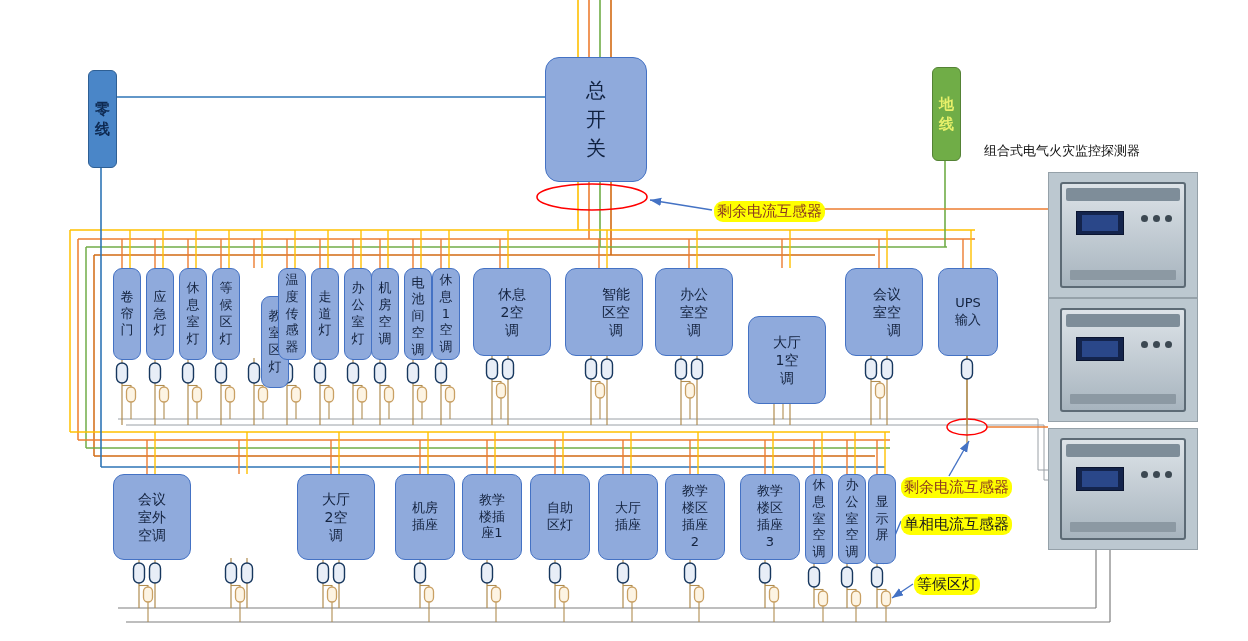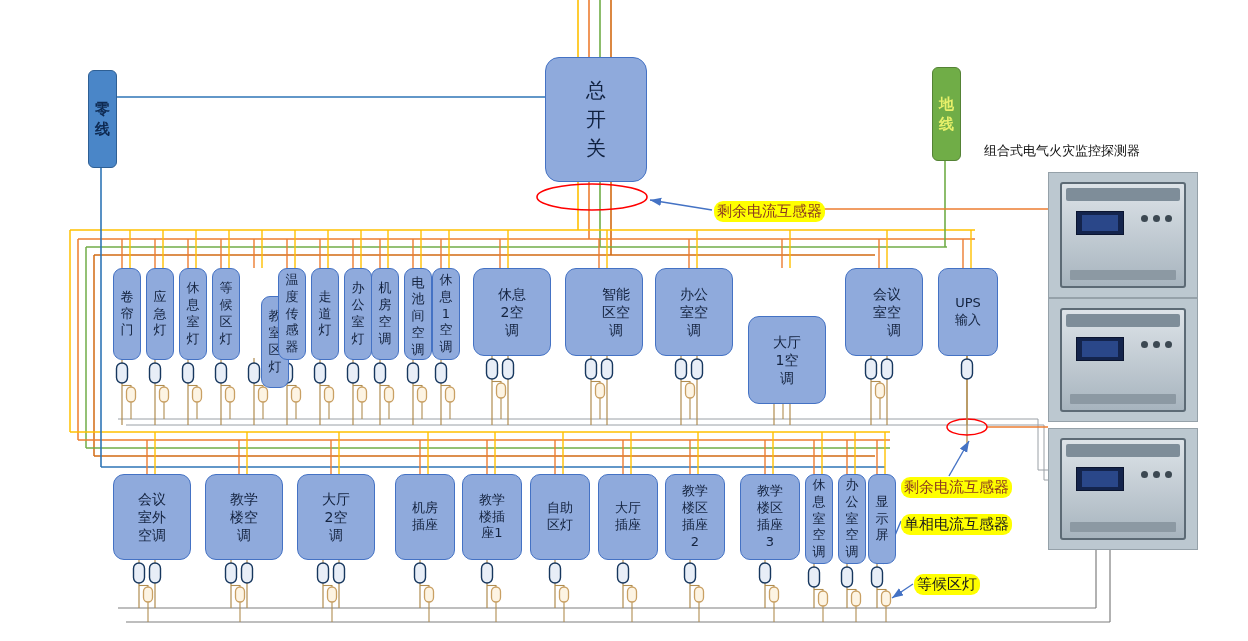--- a/index.html
+++ b/index.html
@@ -460,23 +460,20 @@
     </div>
     <div class="box t-wide" style="left: 845px; top: 268px; width: 76px; height: 86px; text-align: right;">
       <span style="width: 34px;">会议室空调</span>
     </div>
     <div class="box t-medium" style="left: 938px; top: 268px; width: 58px; height: 86px;">
       <span style="width: 30px;">UPS输入</span>
     </div>
     <div class="box t-wide" style="left: 113px; top: 474px; width: 76px; height: 84px;">
       <span style="width: 34px;">会议室外空调</span>
     </div>
-    <div class="box t-wide" style="left: 205px; top: 474px; width: 76px; height: 84px;">
-      <span style="width: 34px;">教学楼空调</span>
-    </div>
     <div class="box t-wide" style="left: 297px; top: 474px; width: 76px; height: 84px;">
       <span style="width: 34px;">大厅2空调</span>
     </div>
     <div class="box t-medium" style="left: 395px; top: 474px; width: 58px; height: 84px;">
       <span style="width: 30px;">机房插座</span>
     </div>
     <div class="box t-medium" style="left: 462px; top: 474px; width: 58px; height: 84px;">
       <span style="width: 30px;">教学楼插座1</span>
     </div>
     <div class="box t-medium" style="left: 530px; top: 474px; width: 58px; height: 84px;">

